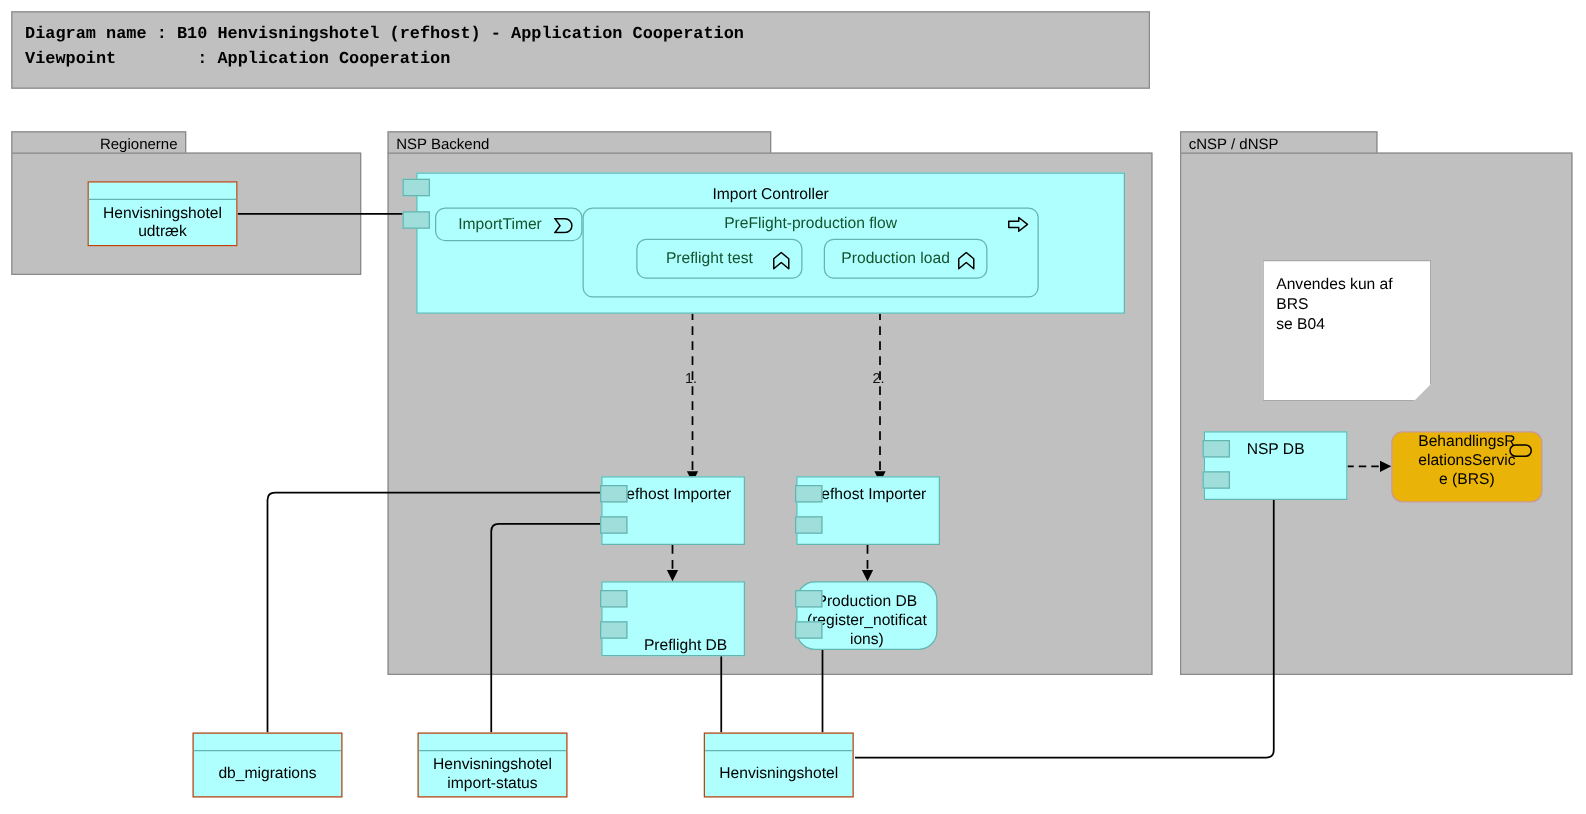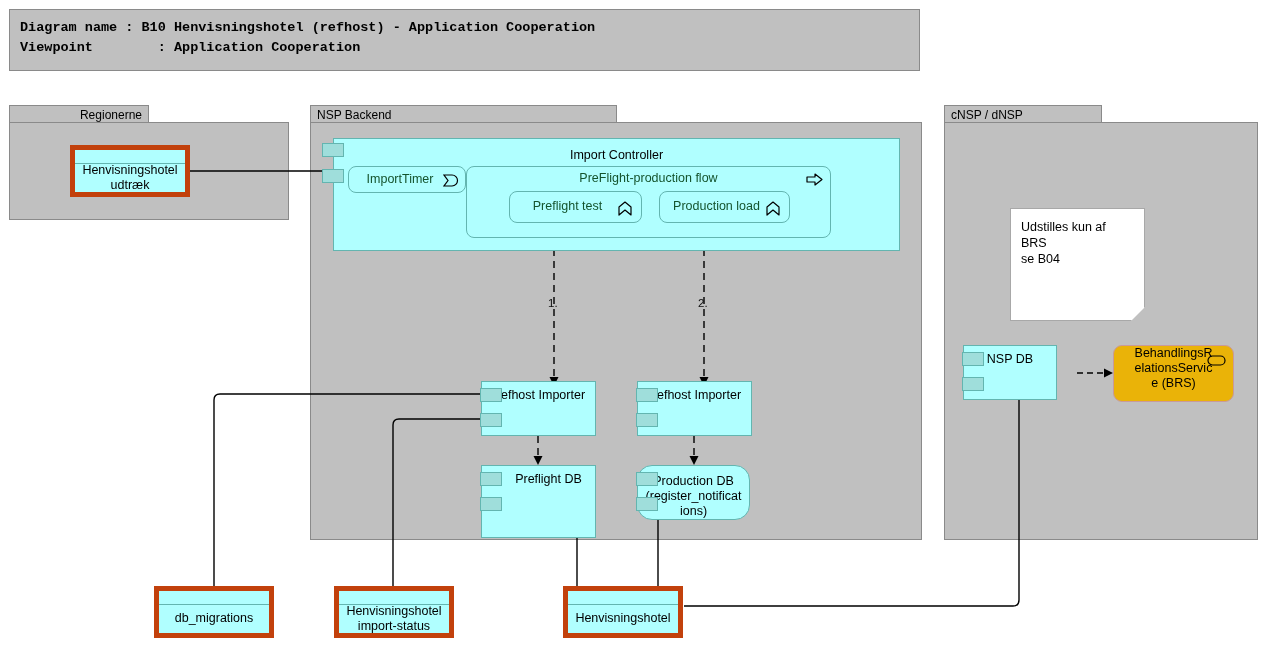--- a/index.html
+++ b/index.html
@@ -21,21 +21,21 @@
 
   
   .comp{position:absolute;background:#b0ffff;border:1px solid #63b5b0;
     box-sizing:border-box;font-size:12.5px;color:#000;text-align:center;
     display:flex;align-items:center;justify-content:center;line-height:15px;z-index:5;}
   .comp .lbl{padding:0 4px;width:100%;}
   .port{position:absolute;left:-11px;width:22px;height:14px;background:#9fdedb;
     border:1px solid #63b5b0;box-sizing:border-box;z-index:6;}
 
   
-  .artifact{position:absolute;background:#b0ffff;border:5px solid #c2410c;
+  .artifact{position:absolute;background:#b0ffff;border:1px solid #c2410c;
     box-sizing:border-box;z-index:5;}
   .artifact .band{height:14px;border-bottom:1px solid #63b5b0;box-sizing:border-box;}
   .artifact .body{display:flex;align-items:center;justify-content:center;
     text-align:center;font-size:12.5px;color:#000;line-height:15px;height:calc(100% - 15px);}
 
   
   .arch{position:absolute;box-sizing:border-box;border:1px solid #63b5b0;
     border-radius:8px;background:#b0ffff;font-size:12.5px;color:#14532d;z-index:5;}
   .arch .cap{position:absolute;left:0;right:0;top:4px;text-align:center;line-height:15px;}
   .arch-icon{position:absolute;}
@@ -157,51 +157,51 @@
   </div>
   <div class="port" style="left:480px;top:388px;"></div>
   <div class="port" style="left:480px;top:413px;"></div>
 
   <div class="comp" style="left:637px;top:381px;width:115px;height:55px;align-items:flex-start;padding-top:6px;">
     <div class="lbl">Refhost Importer</div>
   </div>
   <div class="port" style="left:636px;top:388px;"></div>
   <div class="port" style="left:636px;top:413px;"></div>
 
-  <div class="comp" style="left:481px;top:465px;width:115px;height:73px;align-items:flex-start;padding-top:6px;padding-left:20px;">
+  <div class="comp" style="left:481px;top:465px;width:115px;height:60px;align-items:flex-end;padding-top:6px;padding-left:20px;">
     <div class="lbl">Preflight DB</div>
   </div>
   <div class="port" style="left:480px;top:472px;"></div>
   <div class="port" style="left:480px;top:497px;"></div>
 
   <div class="comp" style="left:637px;top:465px;width:113px;height:55px;align-items:flex-end;padding-top:5px;border-radius:15px;">
     <div class="lbl" style="white-space:pre-line;">Production DB
 (register_notificat
 ions)</div>
   </div>
   <div class="port" style="left:636px;top:472px;"></div>
   <div class="port" style="left:636px;top:497px;"></div>
 
-  <div class="comp" style="left:963px;top:345px;width:94px;height:55px;align-items:flex-start;padding-top:6px;">
+  <div class="comp" style="left:963px;top:345px;width:115px;height:55px;align-items:flex-start;padding-top:6px;">
     <div class="lbl">NSP DB</div>
   </div>
   <div class="port" style="left:962px;top:352px;"></div>
   <div class="port" style="left:962px;top:377px;"></div>
 
   <div class="service" style="left:1113px;top:345px;width:121px;height:57px;">
     <span style="white-space:pre-line;padding:0 4px;">BehandlingsR
 elationsServic
 e (BRS)</span>
     <svg style="position:absolute;right:7px;top:9px;" width="19" height="11" viewBox="0 0 19 11" xmlns="http://www.w3.org/2000/svg">
       <rect x="1" y="1" width="17" height="9" rx="4.5" ry="4.5" fill="none" stroke="#000" stroke-width="1.2"></rect>
     </svg>
   </div>
 
   <div class="note" style="left:1010px;top:208px;width:135px;height:113px;">
-    <p>Udstilles kun af BRS
+    <p>Anvendes kun af BRS
 se B04</p>
   </div>
 
   <div class="artifact" style="left:154px;top:586px;width:120px;height:52px;">
     <div class="band"></div>
     <div class="body">db_migrations</div>
   </div>
 
   <div class="artifact" style="left:334px;top:586px;width:120px;height:52px;">
     <div class="band"></div>

